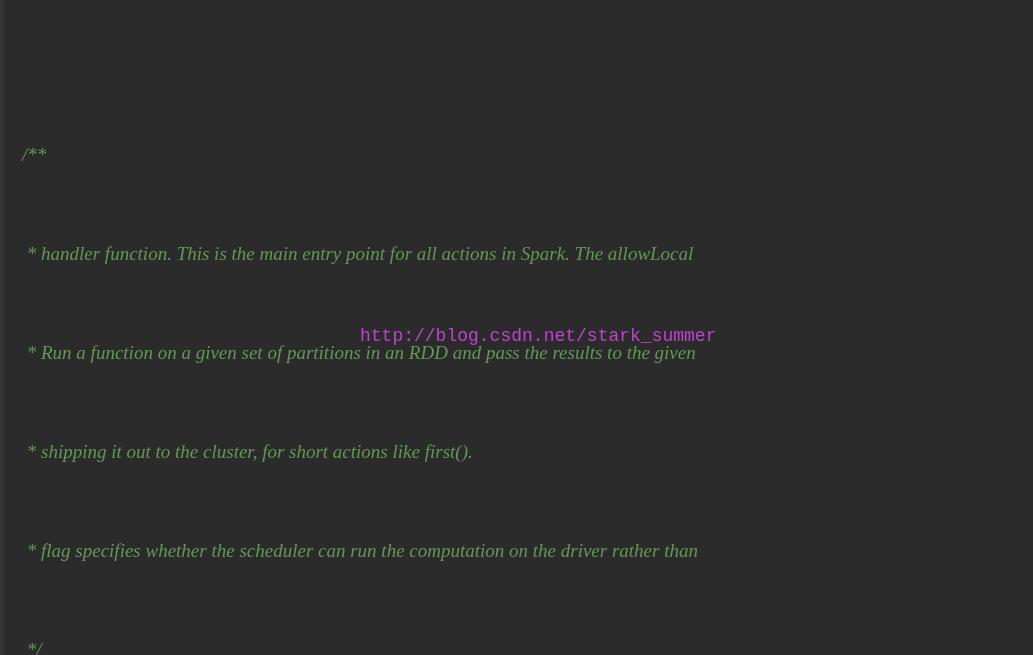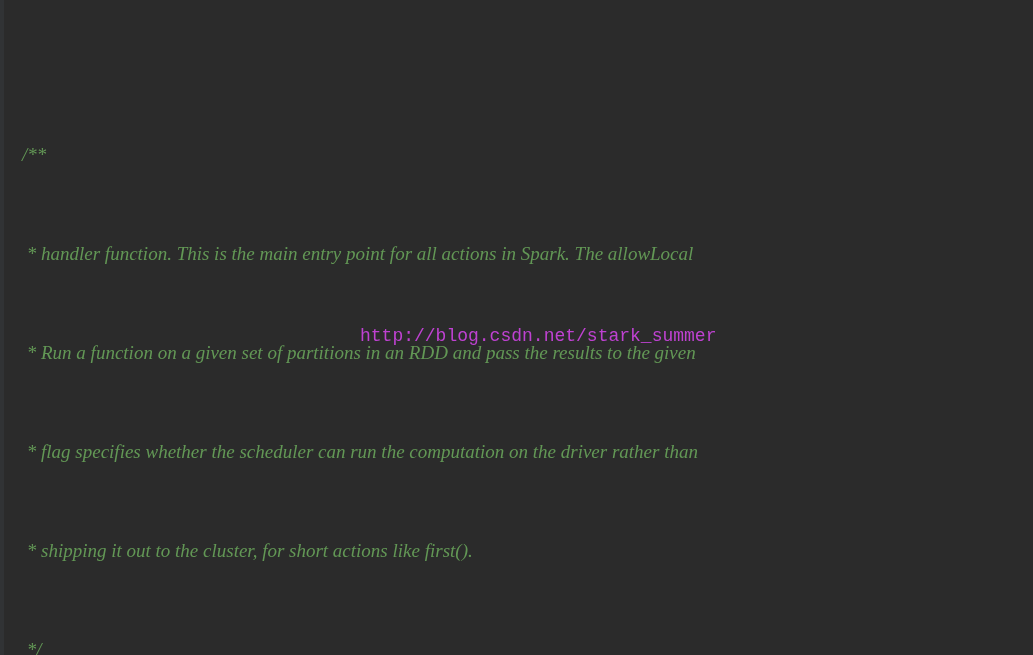--- a/index.html
+++ b/index.html
@@ -49,22 +49,22 @@
 </style>
 </head>
 <body>
 
 <div class="code-editor">
   <div class="gutter"></div>
 
   <span class="line"><span class="comment">/**</span></span>
   <span class="line"><span class="comment"> * handler function. This is the main entry point for all actions in Spark. The allowLocal</span></span>
   <span class="line"><span class="comment"> * Run a function on a given set of partitions in an RDD and pass the results to the given</span></span>
+  <span class="line"><span class="comment"> * shipping it out to the cluster, for short actions like first().</span></span>
   <span class="line"><span class="comment"> * flag specifies whether the scheduler can run the computation on the driver rather than</span></span>
-  <span class="line"><span class="comment"> * shipping it out to the cluster, for short actions like first().</span></span>
   <span class="line"><span class="comment"> */</span></span>
 
   
 
   
 
   
 
   
 

